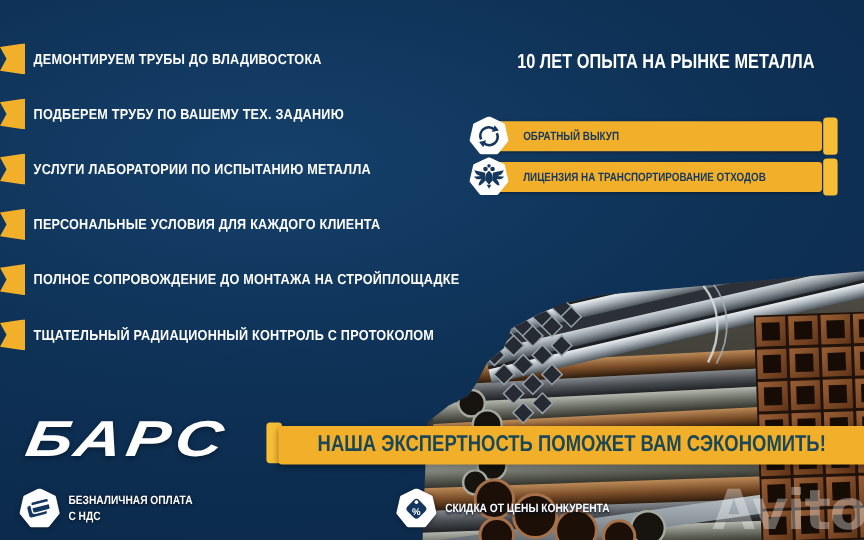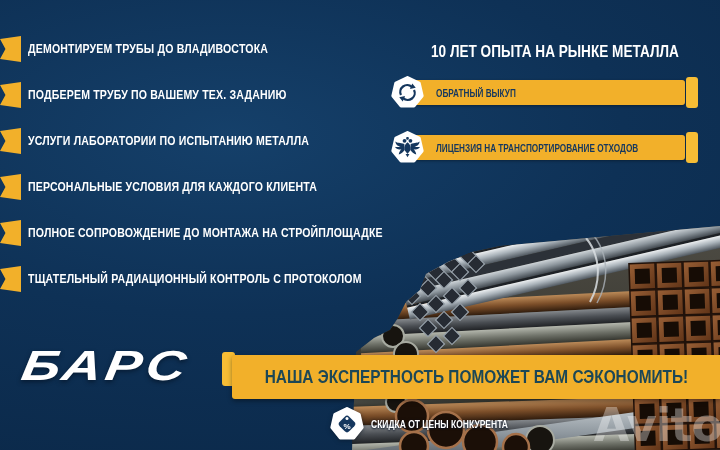--- a/index.html
+++ b/index.html
@@ -42,21 +42,21 @@
     color:#15375e;font-weight:bold;font-size:10px;white-space:nowrap;
   }
   
   .logo{
     position:absolute;left:22px;top:348px;z-index:3;color:#fff;
     font-weight:bold;font-style:italic;font-size:42px;line-height:36px;letter-spacing:3px;
     transform:scaleX(1.3) skewX(-7deg);transform-origin:0 50%;
     text-shadow:0 2px 4px rgba(4,15,30,.6);white-space:nowrap;
   }
   
-  .banner{position:absolute;left:222px;right:0;top:355px;height:44px;z-index:4;}
+  .banner{position:absolute;left:222px;right:0;top:355px;height:32px;z-index:4;}
   .banner .bcap{position:absolute;left:0;top:-3px;width:13px;height:34px;background:#f7bd35;border-radius:3px;}
   .banner .bbar{
     position:absolute;left:10px;right:0;top:0;bottom:0;background:#f2b02a;border-radius:3px 0 0 3px;
     display:flex;align-items:center;justify-content:center;box-shadow:0 2px 5px rgba(0,0,0,.4);
   }
   .banner .btext{
     color:#1c4756;font-weight:bold;font-size:19px;white-space:nowrap;
     transform:scaleX(.81);transform-origin:50% 50%;
   }
   
@@ -265,21 +265,21 @@
     <div class="lf" style="top:0">
       <span class="flag" style="top:266px"></span>
       <span class="lbl" style="top:271px">ТЩАТЕЛЬНЫЙ РАДИАЦИОННЫЙ КОНТРОЛЬ С ПРОТОКОЛОМ</span>
     </div>
   </div>
 
   <div class="experience">
     <span class="inner">10 ЛЕТ ОПЫТА НА РЫНКЕ МЕТАЛЛА</span>
   </div>
 
-  <div class="badge" style="top:80px">
+  <div class="badge" style="top:101px">
     <span class="bar"></span>
     <span class="cap"></span>
     <svg class="bicon" viewBox="0 0 38 38">
       <polygon points="19,2 32.3,8.4 35.6,22.8 26.4,34.3 11.6,34.3 2.4,22.8 5.7,8.4" fill="#fff" stroke="#fff" stroke-width="4" stroke-linejoin="round"></polygon>
       <path d="M11.5,22 A8,8 0 0 1 24,12.5" fill="none" stroke="#15375e" stroke-width="2.6"></path>
       <polygon points="24.5,8.5 28.5,13.5 21.8,15" fill="#15375e"></polygon>
       <path d="M26.5,16 A8,8 0 0 1 14,25.5" fill="none" stroke="#15375e" stroke-width="2.6"></path>
       <polygon points="13.5,29.5 9.5,24.5 16.2,23" fill="#15375e"></polygon>
     </svg>
     <span class="blabel">ОБРАТНЫЙ ВЫКУП</span>
@@ -296,20 +296,34 @@
 
   <div class="logo">БАРС</div>
 
   <div class="banner">
     <span class="bcap"></span>
     <span class="bbar">
       <span class="btext">НАША ЭКСПЕРТНОСТЬ ПОМОЖЕТ ВАМ СЭКОНОМИТЬ!</span>
     </span>
   </div>
 
+  <div class="bf" style="left:16px">
+    <svg class="hicon" viewBox="0 0 38 38">
+      <polygon points="19,2 32.3,8.4 35.6,22.8 26.4,34.3 11.6,34.3 2.4,22.8 5.7,8.4" fill="#fff" stroke="#fff" stroke-width="4" stroke-linejoin="round"></polygon>
+      <g transform="rotate(-14 19 19)">
+        <rect x="8" y="14" width="17" height="11" rx="2" fill="#15375e"></rect>
+        <rect x="12" y="11" width="17" height="11" rx="2" fill="#15375e" stroke="#fff" stroke-width="1.4"></rect>
+        <rect x="12" y="14" width="17" height="3" fill="#fff"></rect>
+      </g>
+    </svg>
+    <span class="btxt">
+      <span style="display:block">БЕЗНАЛИЧНАЯ ОПЛАТА</span>
+      <span style="display:block">С НДС</span>
+    </span>
+  </div>
   <div class="bf" style="left:330px">
     <svg class="hicon" viewBox="0 0 38 38">
       <polygon points="19,2 32.3,8.4 35.6,22.8 26.4,34.3 11.6,34.3 2.4,22.8 5.7,8.4" fill="#fff" stroke="#fff" stroke-width="4" stroke-linejoin="round"></polygon>
       <rect x="11.5" y="11.5" width="15" height="15" rx="3.5" transform="rotate(45 19 19)" fill="#15375e"></rect>
       <circle cx="19" cy="12.8" r="1.7" fill="#fff"></circle>
       <text x="19" y="24.5" text-anchor="middle" font-size="9" font-weight="bold" fill="#fff" font-family="Liberation Sans, sans-serif">%</text>
     </svg>
     <span class="btxt">
       <span style="display:block">СКИДКА ОТ ЦЕНЫ КОНКУРЕНТА</span>
       <span style="display:block"></span>

